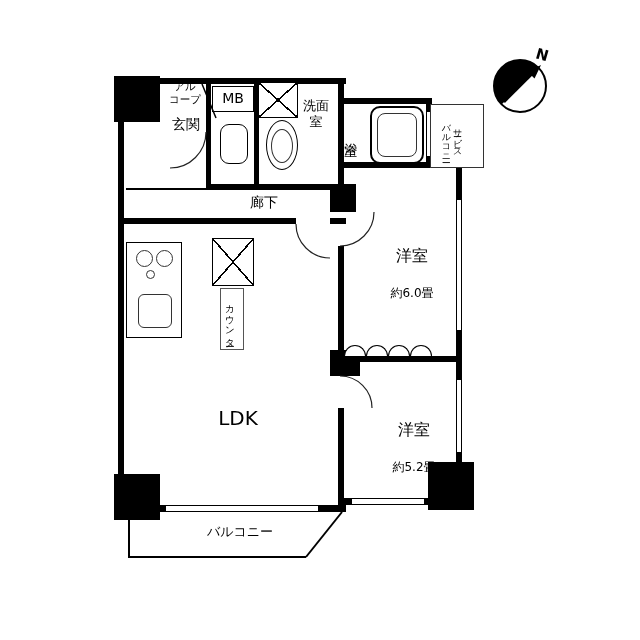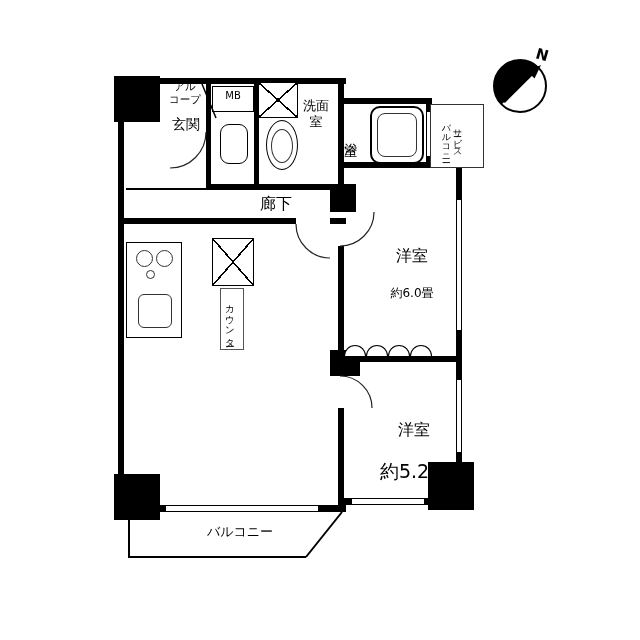--- a/index.html
+++ b/index.html
@@ -95,39 +95,40 @@
     <path d="M 202 84 L 216 118" stroke="#000" stroke-width="1.5"></path>
     <path d="M 306 557 L 342 512" stroke="#000" stroke-width="2"></path>
     <circle cx="520" cy="86" r="26" fill="#fff" stroke="#000" stroke-width="2"></circle>
     <path d="M 501.6 104.4 A 26 26 0 0 1 538.4 67.6 Z" fill="#000"></path>
     <path d="M 504 102 L 536 70" stroke="#000" stroke-width="2.5"></path>
     <polygon points="541,65 534.5,78.5 527.5,71.5" fill="#000"></polygon>
   </svg>
 
   <div class="lbl" style="left:160px;top:80px;width:50px;font-size:10.5px">アル
 コープ</div>
-  <div class="lbl" style="left:212px;top:90px;width:42px;font-size:10px">MB</div>
+  <div class="lbl" style="left:212px;top:90px;width:42px;font-size:14px">MB</div>
   <div class="lbl" style="left:164px;top:116px;width:44px;font-size:14px">玄関</div>
   <div class="lbl" style="left:300px;top:98px;width:32px;font-size:13px">洗面室</div>
   <div class="lbl vert" style="left:342px;top:108px;height:50px;font-size:13px">浴室</div>
   <div class="lbl vert" style="left:440px;top:110px;height:54px;font-size:9px;letter-spacing:0">サービス
 バルコニー</div>
-  <div class="lbl" style="left:254px;top:194px;width:44px;font-size:16px">廊下</div>
+  <div class="lbl" style="left:242px;top:194px;width:44px;font-size:14px">廊下</div>
   <div class="lbl vert" style="left:224px;top:292px;height:56px;font-size:9.5px;letter-spacing:0">カウンター</div>
 
   <div class="lbl" style="left:364px;top:226px;width:96px">
     <span style="display:block;font-size:16px">洋室</span>
     <span style="display:block;font-size:12px">約6.0畳</span>
   </div>
 
   <div class="lbl" style="left:180px;top:386px;width:116px">
+    <span style="display:block;font-size:20px">LDK</span>
   </div>
 
   <div class="lbl" style="left:366px;top:400px;width:96px">
     <span style="display:block;font-size:16px">洋室</span>
-    <span style="display:block;font-size:19px">約5.2畳</span>
+    <span style="display:block;font-size:12px">約5.2畳</span>
   </div>
 
   <div class="lbl" style="left:192px;top:524px;width:96px;font-size:13px">バルコニー</div>
 
   <div class="lbl n-label" style="left:532px;top:46px;width:20px;font-size:15px">N</div>
 
 </div>
 
 </body></html>

